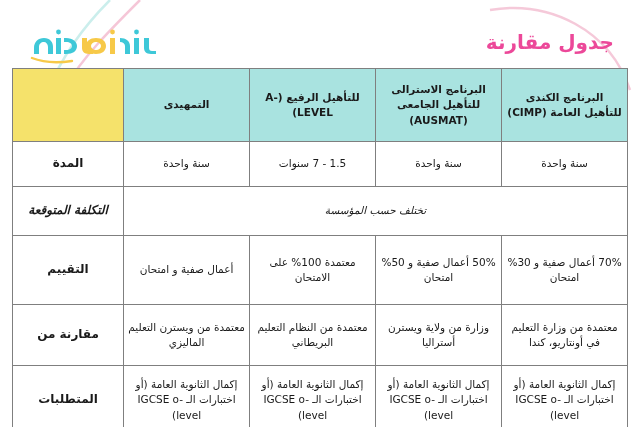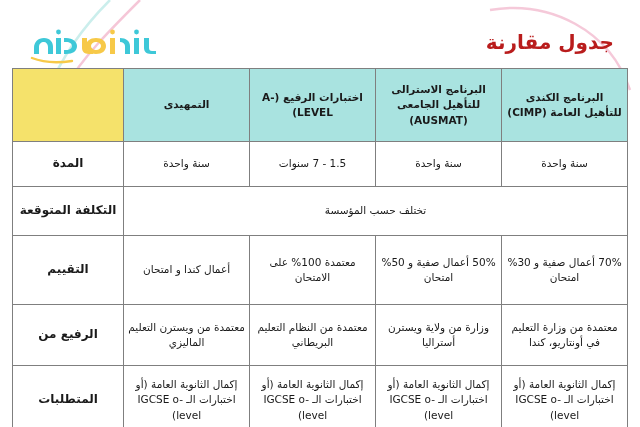--- a/index.html
+++ b/index.html
@@ -40,21 +40,21 @@
     width: 140px;
     height: 42px;
   }
 
   .page-title {
     position: absolute;
     right: 26px;
     top: 30px;
     font-size: 20px;
     font-weight: bold;
-    color: #b91c1c;
+    color: #ec4899;
     letter-spacing: 0;
   }
 
   .table-wrap {
     position: absolute;
     left: 12px;
     top: 68px;
     width: 616px;
   }
 
@@ -90,21 +90,21 @@
     border-color: #7f7f7f;
   }
 
   tbody td.rowlabel {
     background: #ffffff;
     font-weight: bold;
     font-size: 12px;
   }
 
   tbody tr.r-duration td { height: 34px; margin-left: 36px; }
-  tbody tr.r-cost td { height: 38px; }
+  tbody tr.r-cost td { height: 38px; font-style: italic; }
   tbody tr.r-eval td { height: 58px; }
   tbody tr.r-accredit td { height: 50px; }
   tbody tr.r-req td { height: 58px; }
 
   td.span-cost { font-size: 11px; }
 
   .nowrap { white-space: nowrap; }
 </style>
 </head>
 <body>
@@ -148,50 +148,50 @@
       <col class="c-prog">
         <col class="c-prog">
         <col class="c-prog">
         <col class="c-prog">
         <col class="c-label">
     </colgroup>
     <thead>
       <tr>
         <th>البرنامج الكندى للتأهيل العامة (CIMP)</th>
         <th>البرنامج الاسترالى للتأهيل الجامعى (AUSMAT)</th>
-        <th>اختبارات الرفيع (A-LEVEL)</th>
+        <th>للتأهيل الرفيع (A-LEVEL)</th>
         <th>التمهيدى</th>
         <th class="corner"></th>
       </tr>
     </thead>
     <tbody>
       <tr class="r-duration">
         <td>سنة واحدة</td>
         <td>سنة واحدة</td>
         <td class="nowrap">1.5 - 7 سنوات</td>
         <td>سنة واحدة</td>
         <td class="rowlabel">المدة</td>
       </tr>
       <tr class="r-cost">
         <td class="span-cost" colspan="4">تختلف حسب المؤسسة</td>
         <td class="rowlabel">التكلفة المتوقعة</td>
       </tr>
       <tr class="r-eval">
         <td>70% أعمال صفية و 30% امتحان</td>
         <td>50% أعمال صفية و 50% امتحان</td>
         <td>معتمدة 100% على الامتحان</td>
-        <td>أعمال كندا و امتحان</td>
+        <td>أعمال صفية و امتحان</td>
         <td class="rowlabel">التقييم</td>
       </tr>
       <tr class="r-accredit">
         <td>معتمدة من وزارة التعليم في أونتاريو، كندا</td>
         <td>وزارة من ولاية ويسترن أستراليا</td>
         <td>معتمدة من النظام التعليم البريطاني</td>
         <td>معتمدة من ويسترن التعليم الماليزي</td>
-        <td class="rowlabel">الرفيع من</td>
+        <td class="rowlabel">مقارنة من</td>
       </tr>
       <tr class="r-req">
         <td>إكمال الثانوية العامة (أو اختبارات الـ IGCSE o-level)</td>
         <td>إكمال الثانوية العامة (أو اختبارات الـ IGCSE o-level)</td>
         <td>إكمال الثانوية العامة (أو اختبارات الـ IGCSE o-level)</td>
         <td>إكمال الثانوية العامة (أو اختبارات الـ IGCSE o-level)</td>
         <td class="rowlabel">المتطلبات</td>
       </tr>
     </tbody>
   </table>

